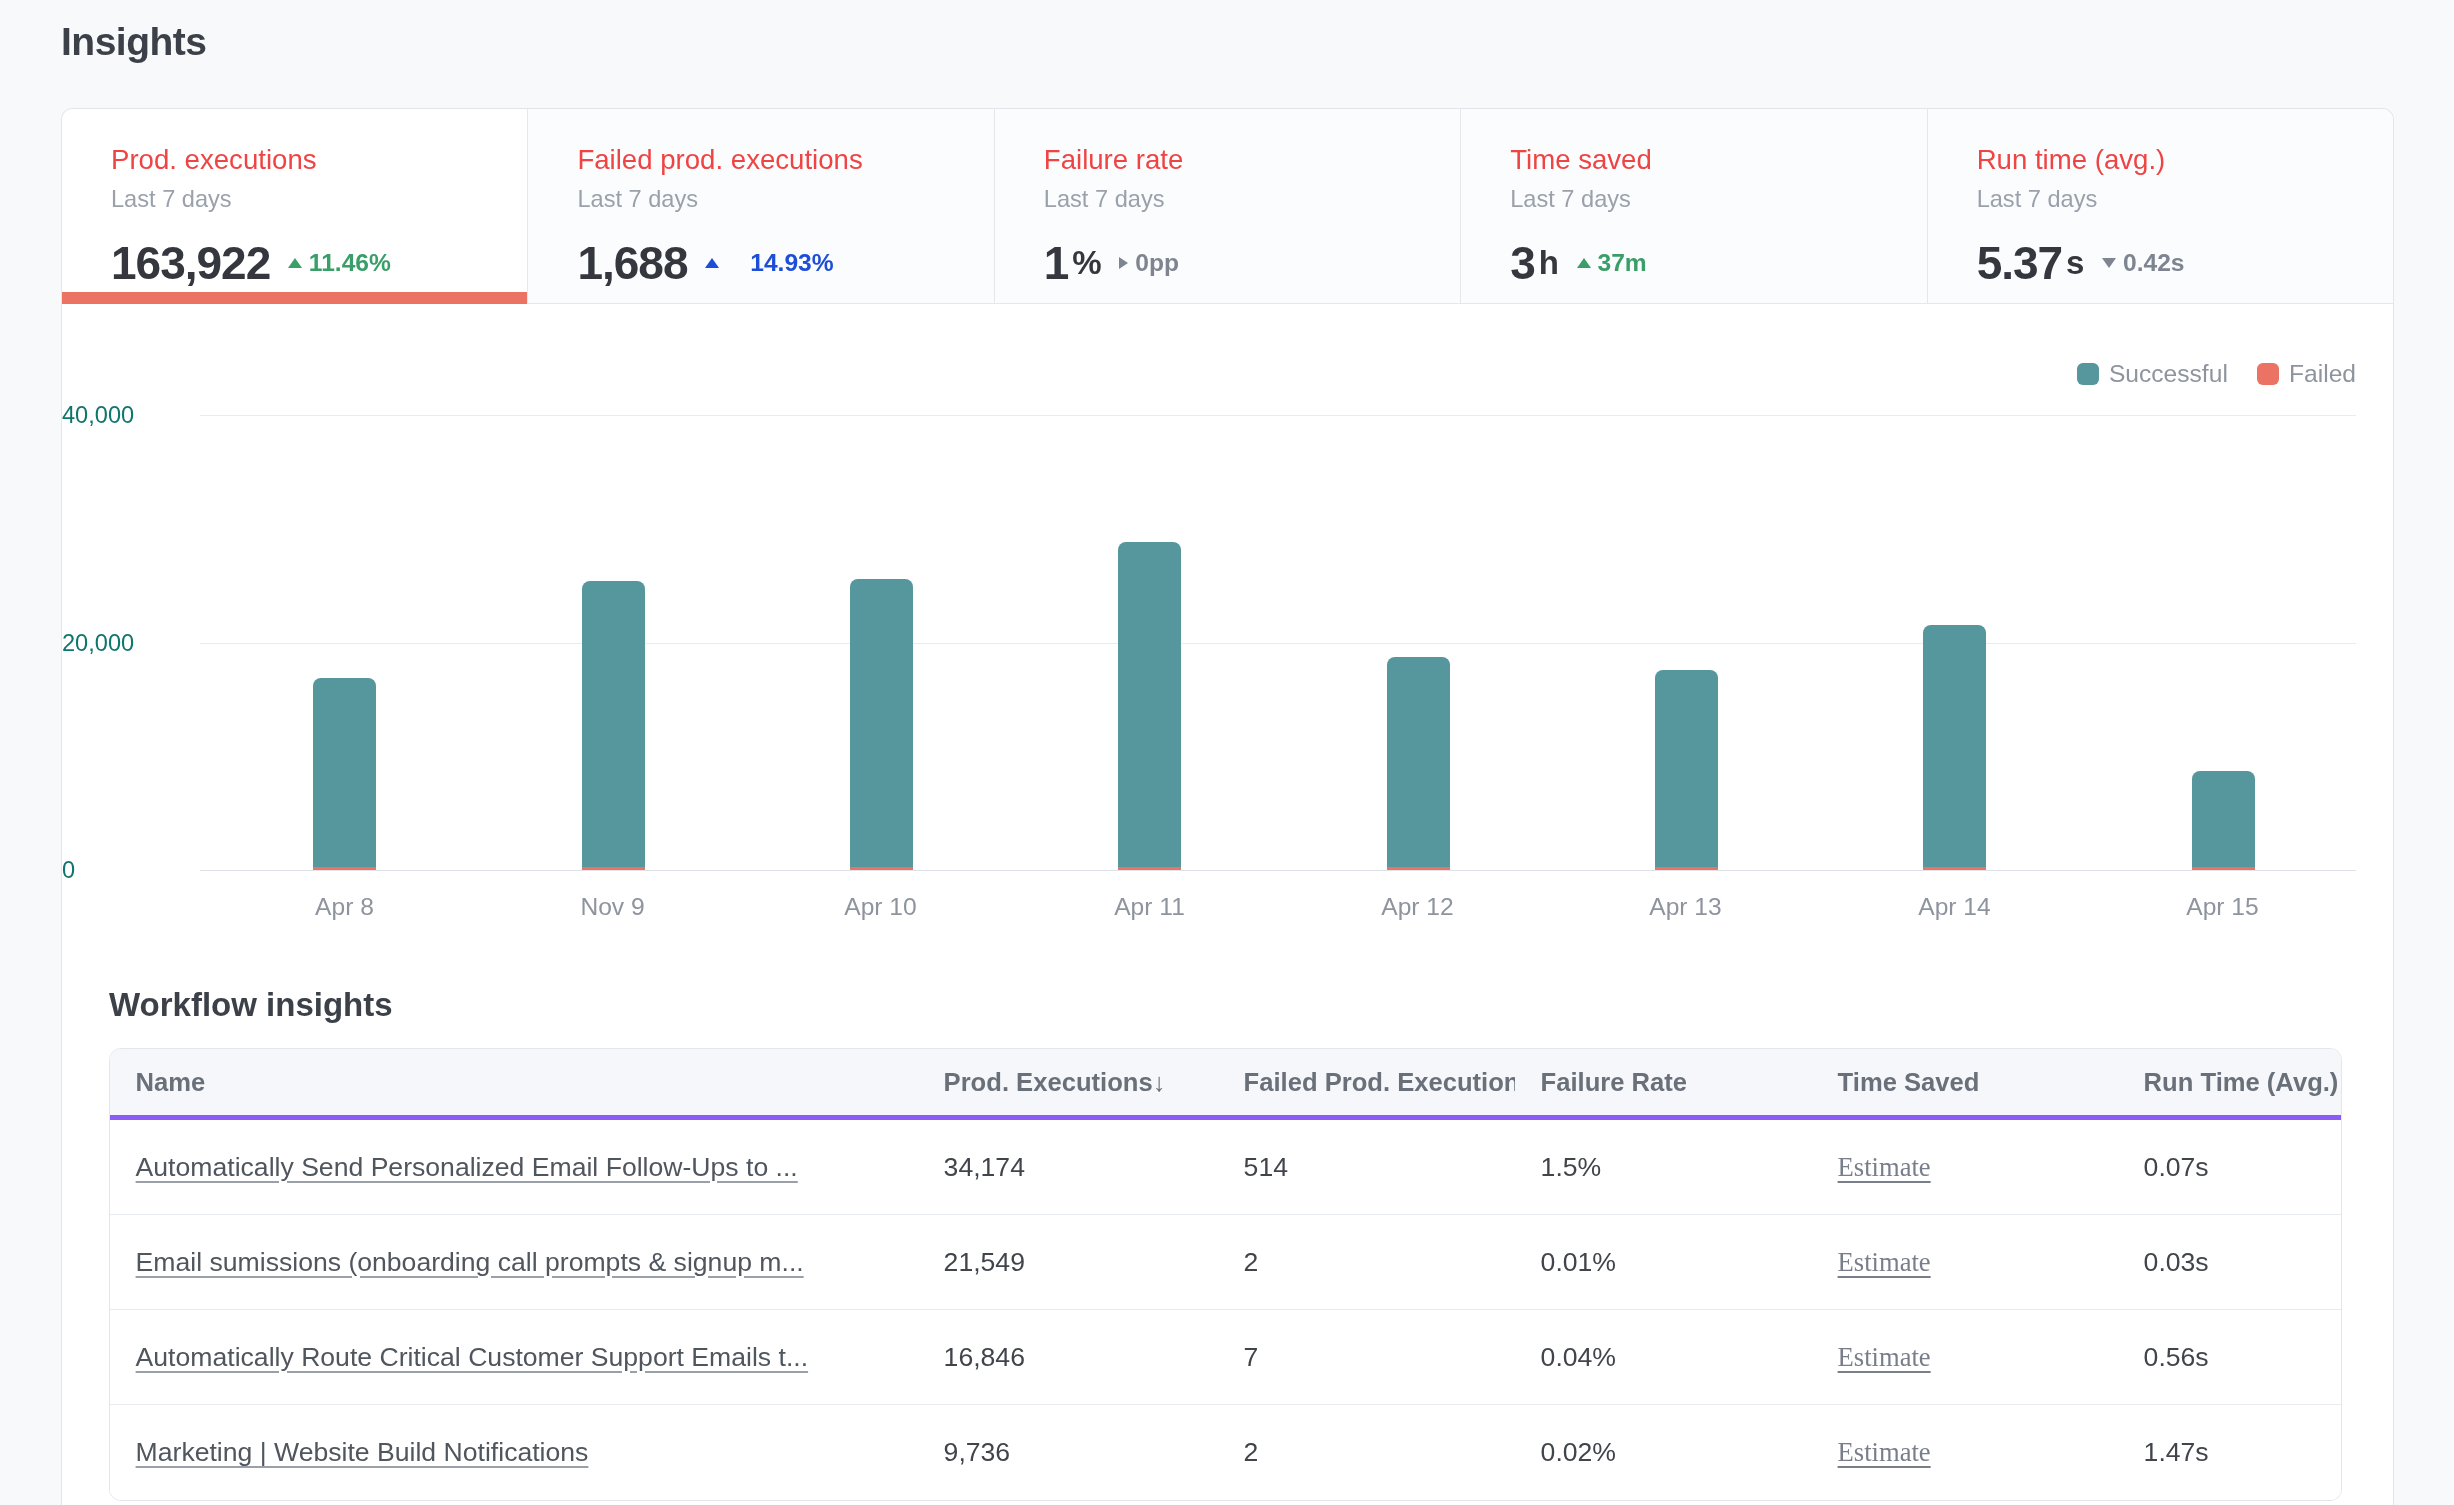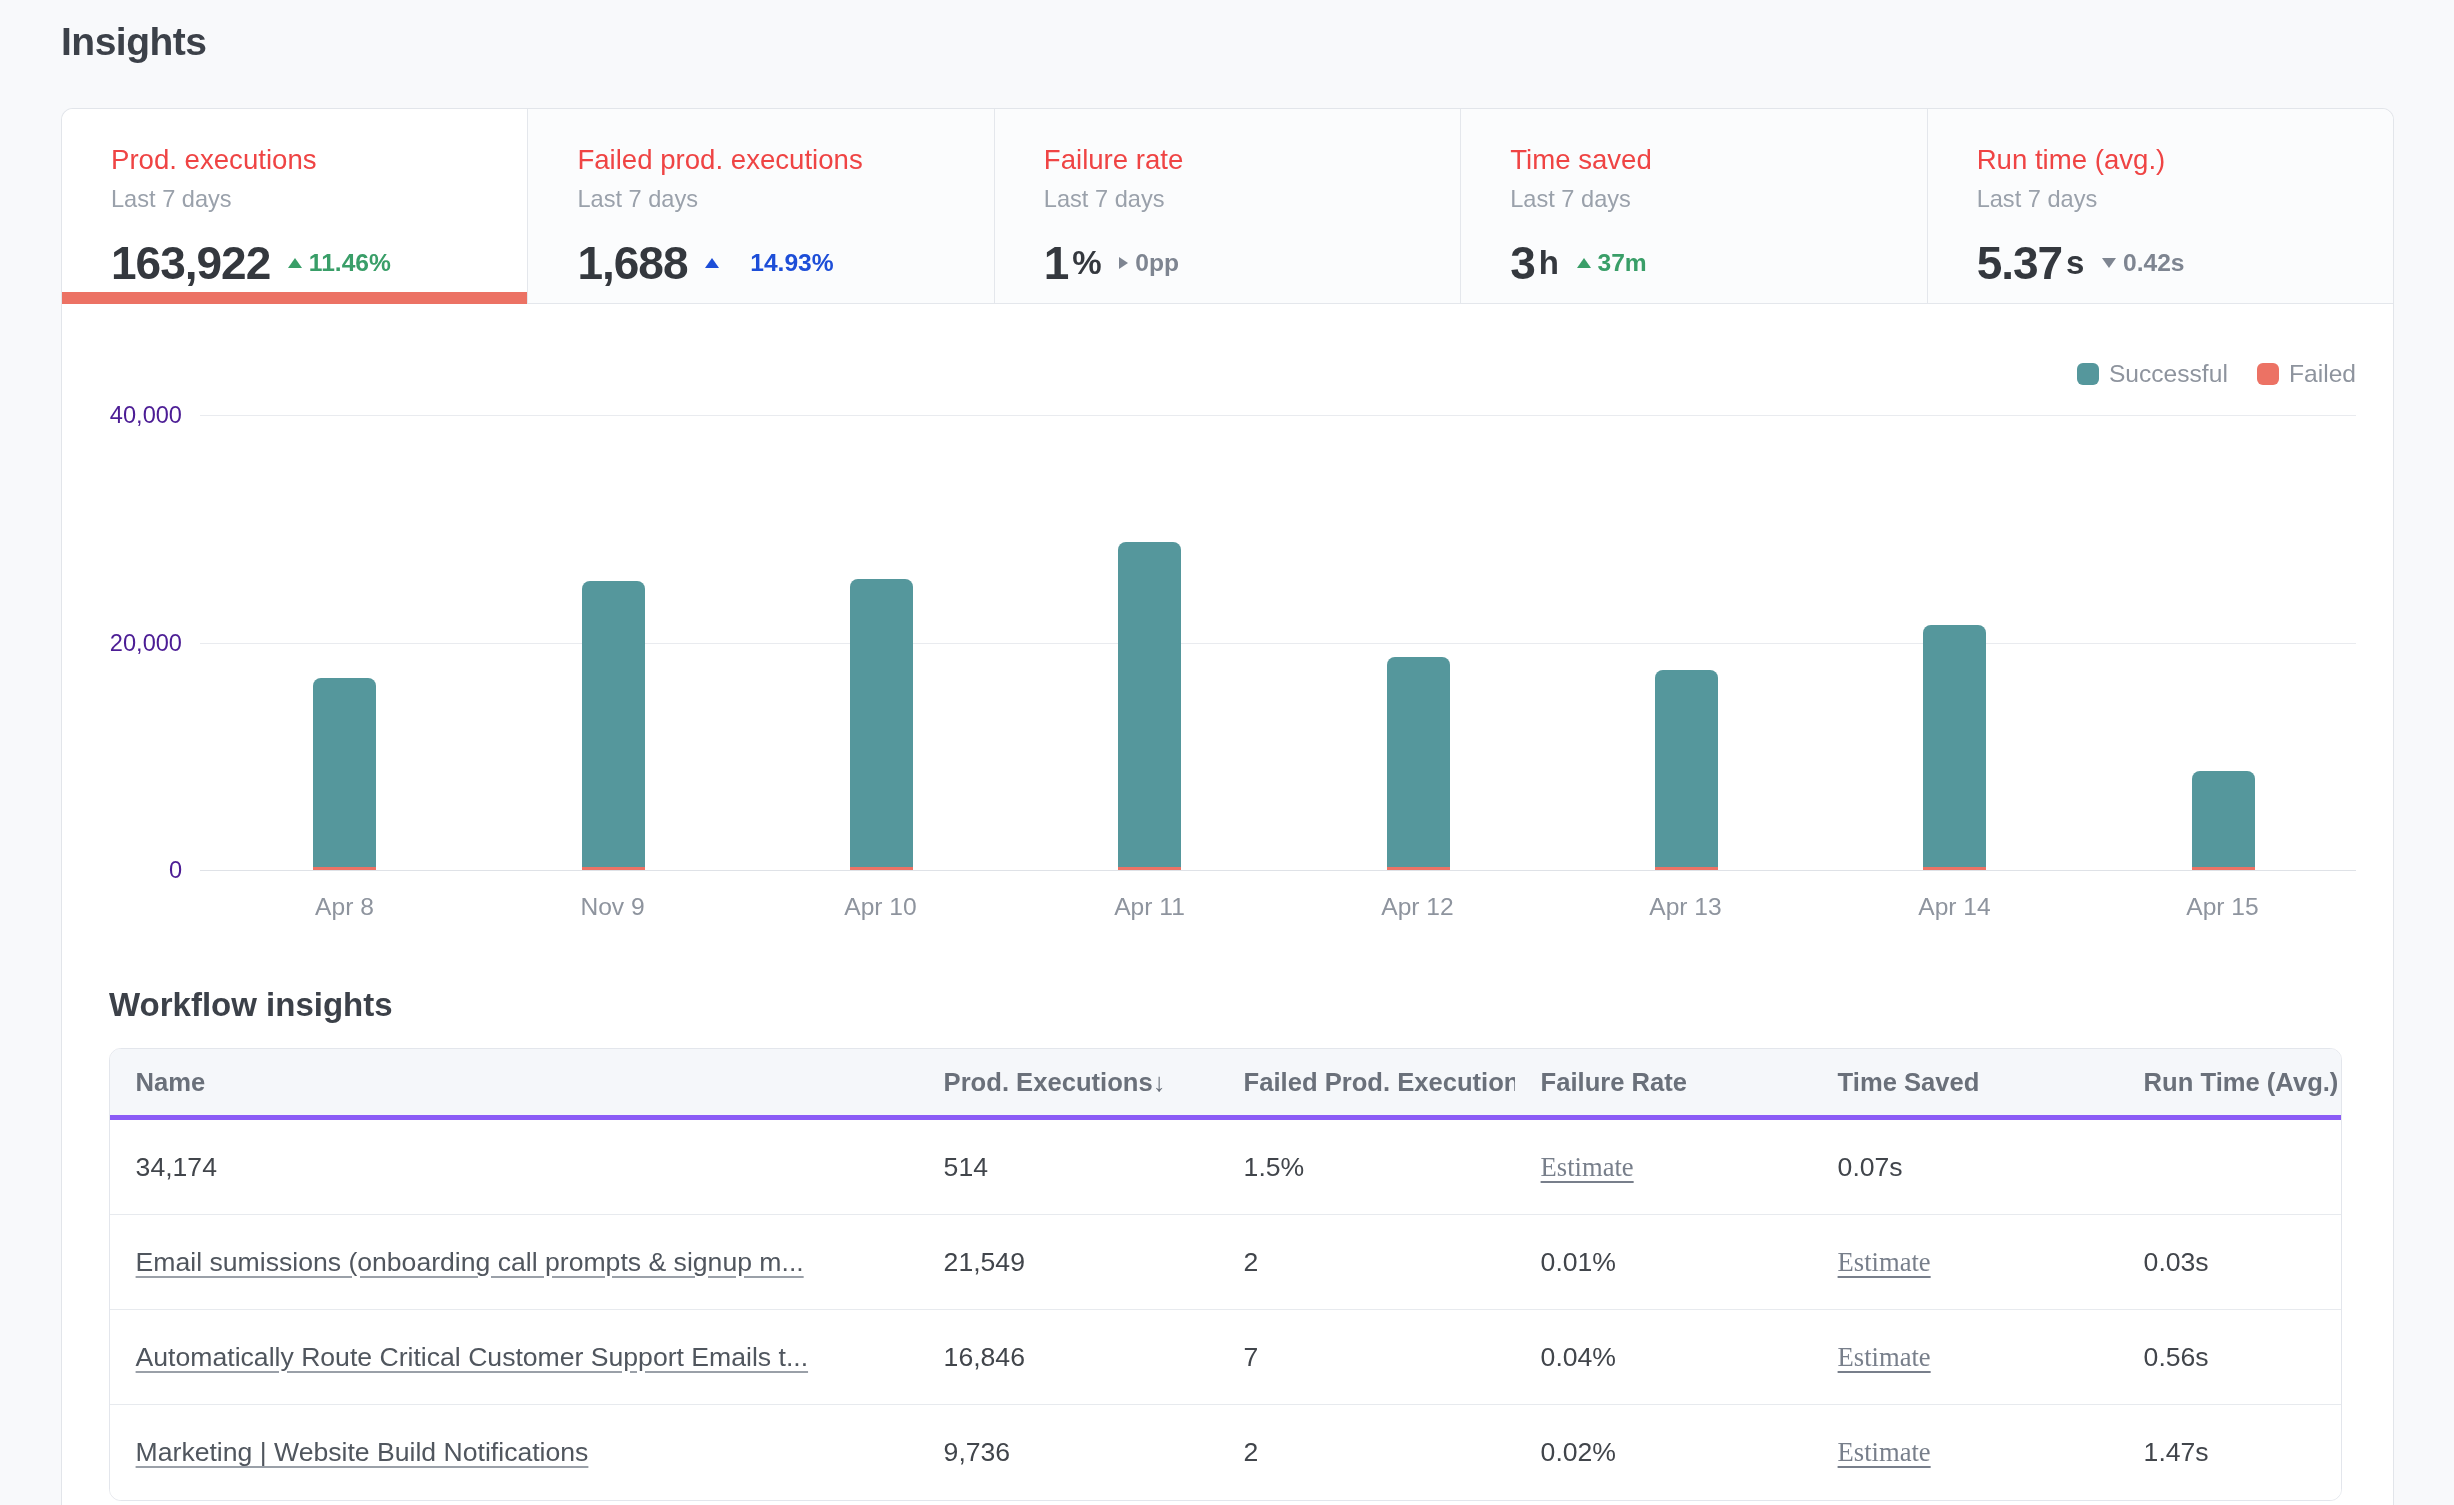--- a/index.html
+++ b/index.html
@@ -50,21 +50,21 @@
   .tri.up    { border-left: 7.9px solid transparent; border-right: 7.9px solid transparent; border-bottom: 10.8px solid currentColor; }
   .tri.down  { border-left: 7.9px solid transparent; border-right: 7.9px solid transparent; border-top: 10.8px solid currentColor; }
   .tri.flat  { border-top: 6.9px solid transparent; border-bottom: 6.9px solid transparent; border-left: 9.9px solid currentColor; }
   
   .chart { position: relative; height: 650px; }
   .legend { position: absolute; top: 56px; right: 37px; display: flex; gap: 29.6px; align-items: center; }
   .legend-item { display: flex; align-items: center; gap: 9.9px; font-size: 24.6px; color: #8e949e; cursor: pointer; }
   .legend-swatch { width: 21.7px; height: 21.7px; border-radius: 5.9px; }
   .gridline { position: absolute; left: 138px; right: 37px; height: 1px; background: #e9ebef; }
   .gridline.zero { background: #dfe2e7; }
-  .ytick { position: absolute; left: 0; width: 120px; text-align: right; font-size: 23.6px; color: #4c1d95; transform: translateY(-50%); }
+  .ytick { position: absolute; left: 0; width: 120px; font-size: 23.6px; color: #0f766e; transform: translateY(-50%); }
   .xtick { position: absolute; top: 589px; width: 177px; margin-left: -89px; text-align: center; font-size: 24.6px; color: #8e949e; }
   .bar { position: absolute; bottom: 84px; width: 63px; display: flex; flex-direction: column; }
   .bar-success { background: #55979c; border-radius: 7.9px 7.9px 0 0; width: 100%; }
   .bar-failed  { background: #ec7264; width: 100%; }
   
   .section-title { margin: 29.6px 0 0 47px; font-size: 33px; line-height: 41px; font-weight: 700; color: #3c4149; }
   .wtable {
     margin: 23.6px 51px 0 47px;
     border: 1px solid #e3e6ec; border-radius: 11.8px;
     overflow: hidden; background: #ffffff;
@@ -213,20 +213,21 @@
     <div class="thead" id="thead">
         <div class="th">Name</div>
         <div class="th">Prod. Executions↓</div>
         <div class="th">Failed Prod. Executions</div>
         <div class="th">Failure Rate</div>
         <div class="th">Time Saved</div>
         <div class="th">Run Time (Avg.)</div>
       </div>
     <div id="tbody">
         <div class="row">
+          <div class="td"><span class="name-link">Automatically Send Personalized Email Follow-Ups to ...</span></div>
           <div class="td">34,174</div>
           <div class="td">514</div>
           <div class="td">1.5%</div>
           <div class="td"><span class="estimate-link">Estimate</span></div>
           <div class="td">0.07s</div>
         </div>
         <div class="row">
           <div class="td"><span class="name-link">Email sumissions (onboarding call prompts &amp; signup m...</span></div>
           <div class="td">21,549</div>
           <div class="td">2</div>

